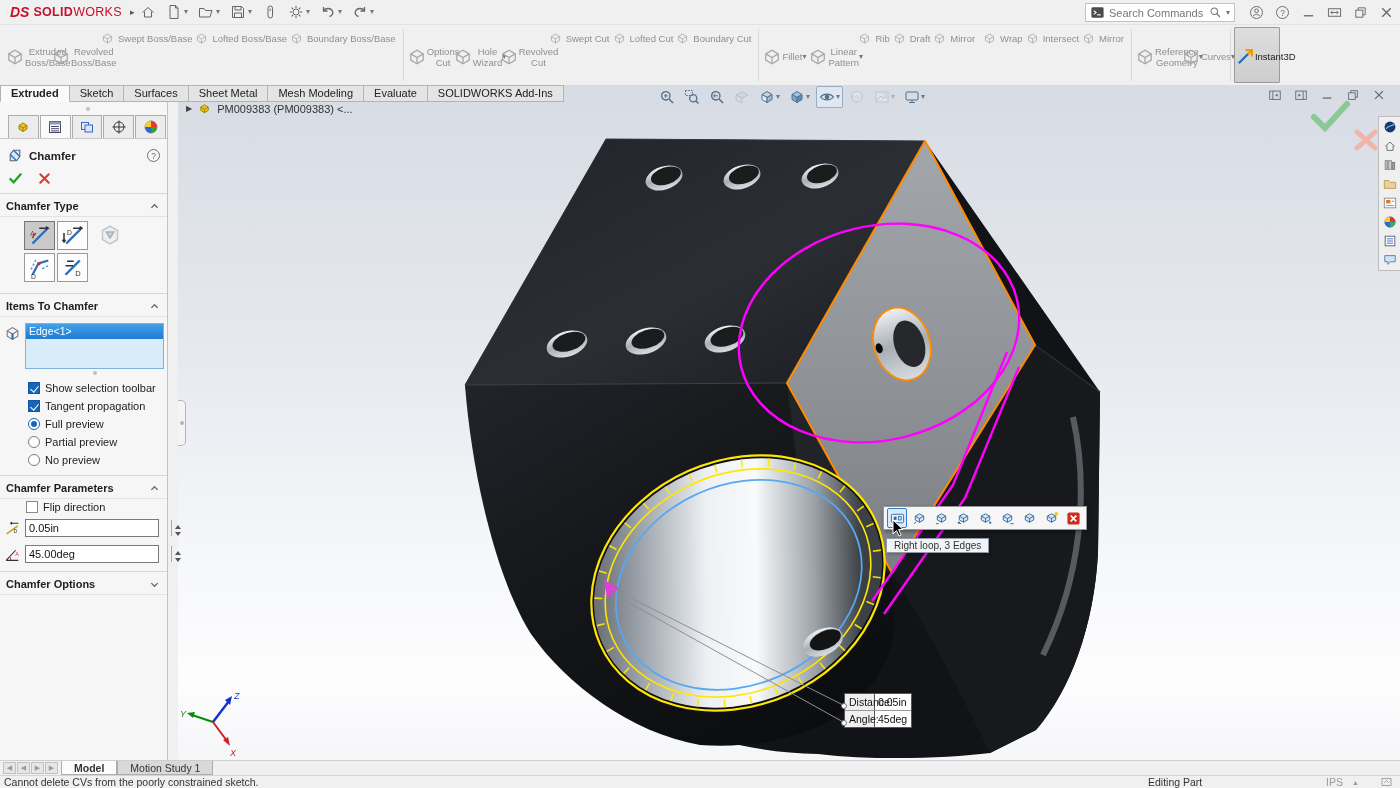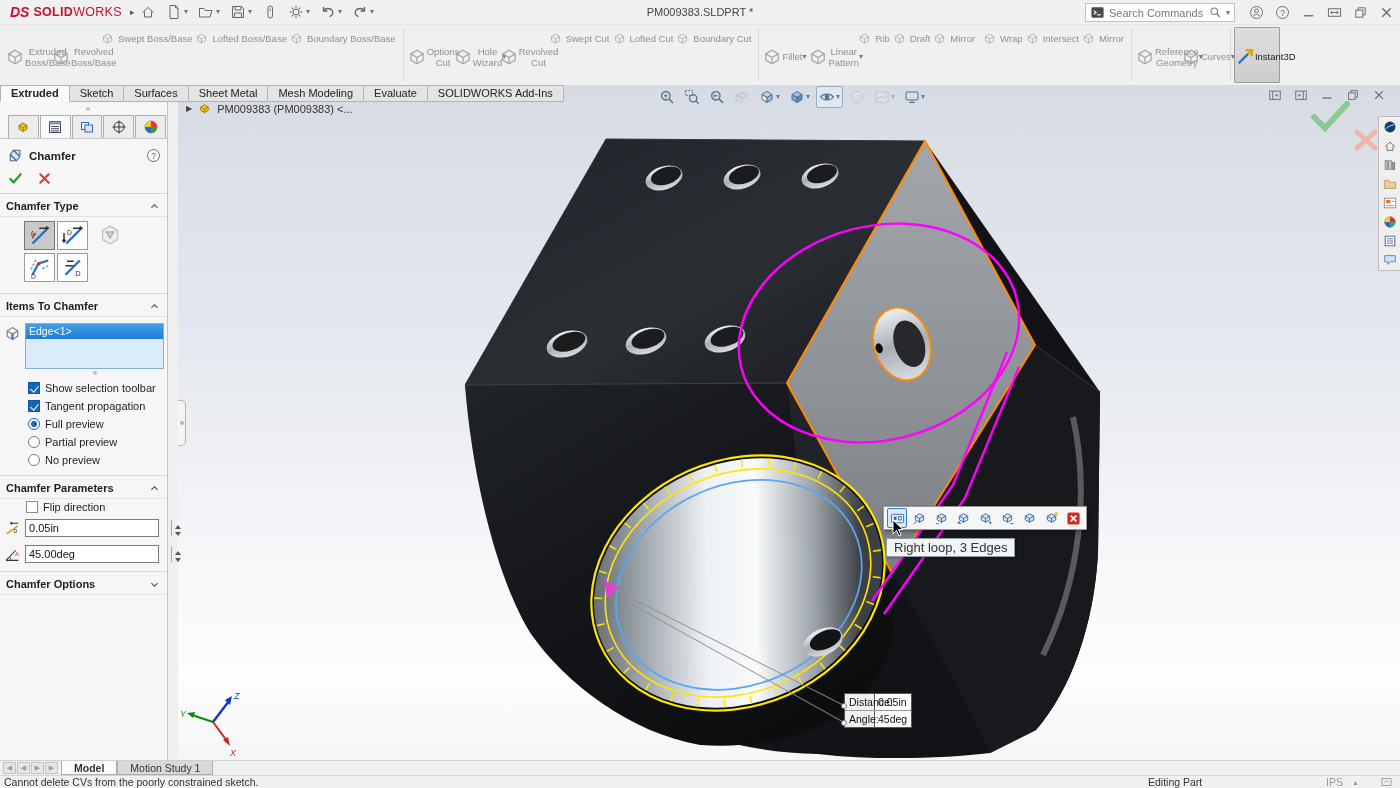--- a/index.html
+++ b/index.html
@@ -52,21 +52,21 @@
 .hbtn.active{background:#dfe7f0;border-color:#97aec4}
 .hbtn.disabled{opacity:.45}
 .doccontrols{position:absolute;right:14px;top:3px;display:flex;align-items:center;gap:12px}
 .doccontrols .ic{width:14px;height:14px}
 
 .selpop{position:absolute;left:705px;top:421px;height:24px;background:#f6f6f6;border:1px solid #979797;box-shadow:1px 2px 4px rgba(0,0,0,.35);display:flex;align-items:center;gap:2px;padding:1px 3px}
 .selbtn{width:20px;height:20px;display:flex;align-items:center;justify-content:center;border:1px solid transparent;border-radius:2px}
 .selbtn .ic{width:15px;height:15px}
 .selbtn.active{border-color:#2f7fd0;background:#dcebf9}
 .cursor{position:absolute;left:714px;top:434px;width:13px;height:19px;z-index:9}
-.tooltip{position:absolute;left:708px;top:453px;background:#f2f3f5;border:1px solid #8e9aa8;padding:1px 7px;font-size:13px;color:#333;box-shadow:1px 1px 3px rgba(0,0,0,.25)}
+.tooltip{position:absolute;left:708px;top:453px;background:#f2f3f5;border:1px solid #8e9aa8;padding:1px 7px;font-size:10px;color:#333;box-shadow:1px 1px 3px rgba(0,0,0,.25)}
 
 .callout{position:absolute;left:666px;top:608px;border:1px solid #555;background:#fff;font-size:10.5px;z-index:8}
 .callout .crow{display:flex}
 .callout .crow+.crow{border-top:1px solid #999}
 .callout .clab{width:30px;background:#efefef;border-right:1px solid #555;padding:2px 2px 2px 4px;color:#111}
 .callout .cval{width:36px;padding:2px 3px;color:#111}
 .callout .dotL{position:absolute;left:-4px;width:6px;height:6px;border:1px solid #777;border-radius:50%;background:#fff}
 
 .taskpane{position:absolute;left:1200px;top:31px;width:22px;background:#efefef;border:1px solid #bdbdbd;border-right:none;display:flex;flex-direction:column;align-items:center;padding:2px 0;gap:3px}
 .tpbtn{width:18px;height:16px;display:flex;align-items:center;justify-content:center}
@@ -216,21 +216,20 @@
           <svg viewBox="0 0 16 16">
             <g transform="scale(-1,1) translate(-16,0)">
               <path d="M3.5 6.5 C6 3.5 11 4 12.5 7 C13.5 9.5 12 12 9.5 12.5" fill="none" stroke="#666" stroke-width="1.3"></path>
               <path d="M3.5 3 V7 H7.5" fill="none" stroke="#666" stroke-width="1.3"></path>
             </g>
           </svg>
         </span>
         <span class="caret">▾</span>
       </span>
     </div>
-  <div class="doc-title">PM009383.SLDPRT *</div>
   <div class="searchbox">
     <span class="ic" style="width:15px;height:15px" id="icSearchTerm">
         <svg viewBox="0 0 16 16">
           <rect x="1.5" y="2.5" width="13" height="11" rx="1.5" fill="#4a4a4a"></rect>
           <path d="M4 6 L6.5 8 L4 10" fill="none" stroke="#fff" stroke-width="1.2"></path>
           <line x1="7.5" y1="10.5" x2="11.5" y2="10.5" stroke="#fff" stroke-width="1.2"></line>
         </svg>
       </span>
     <span class="ph">Search Commands</span>
     <span class="ic" style="width:13px;height:13px" id="icSearchMag">

